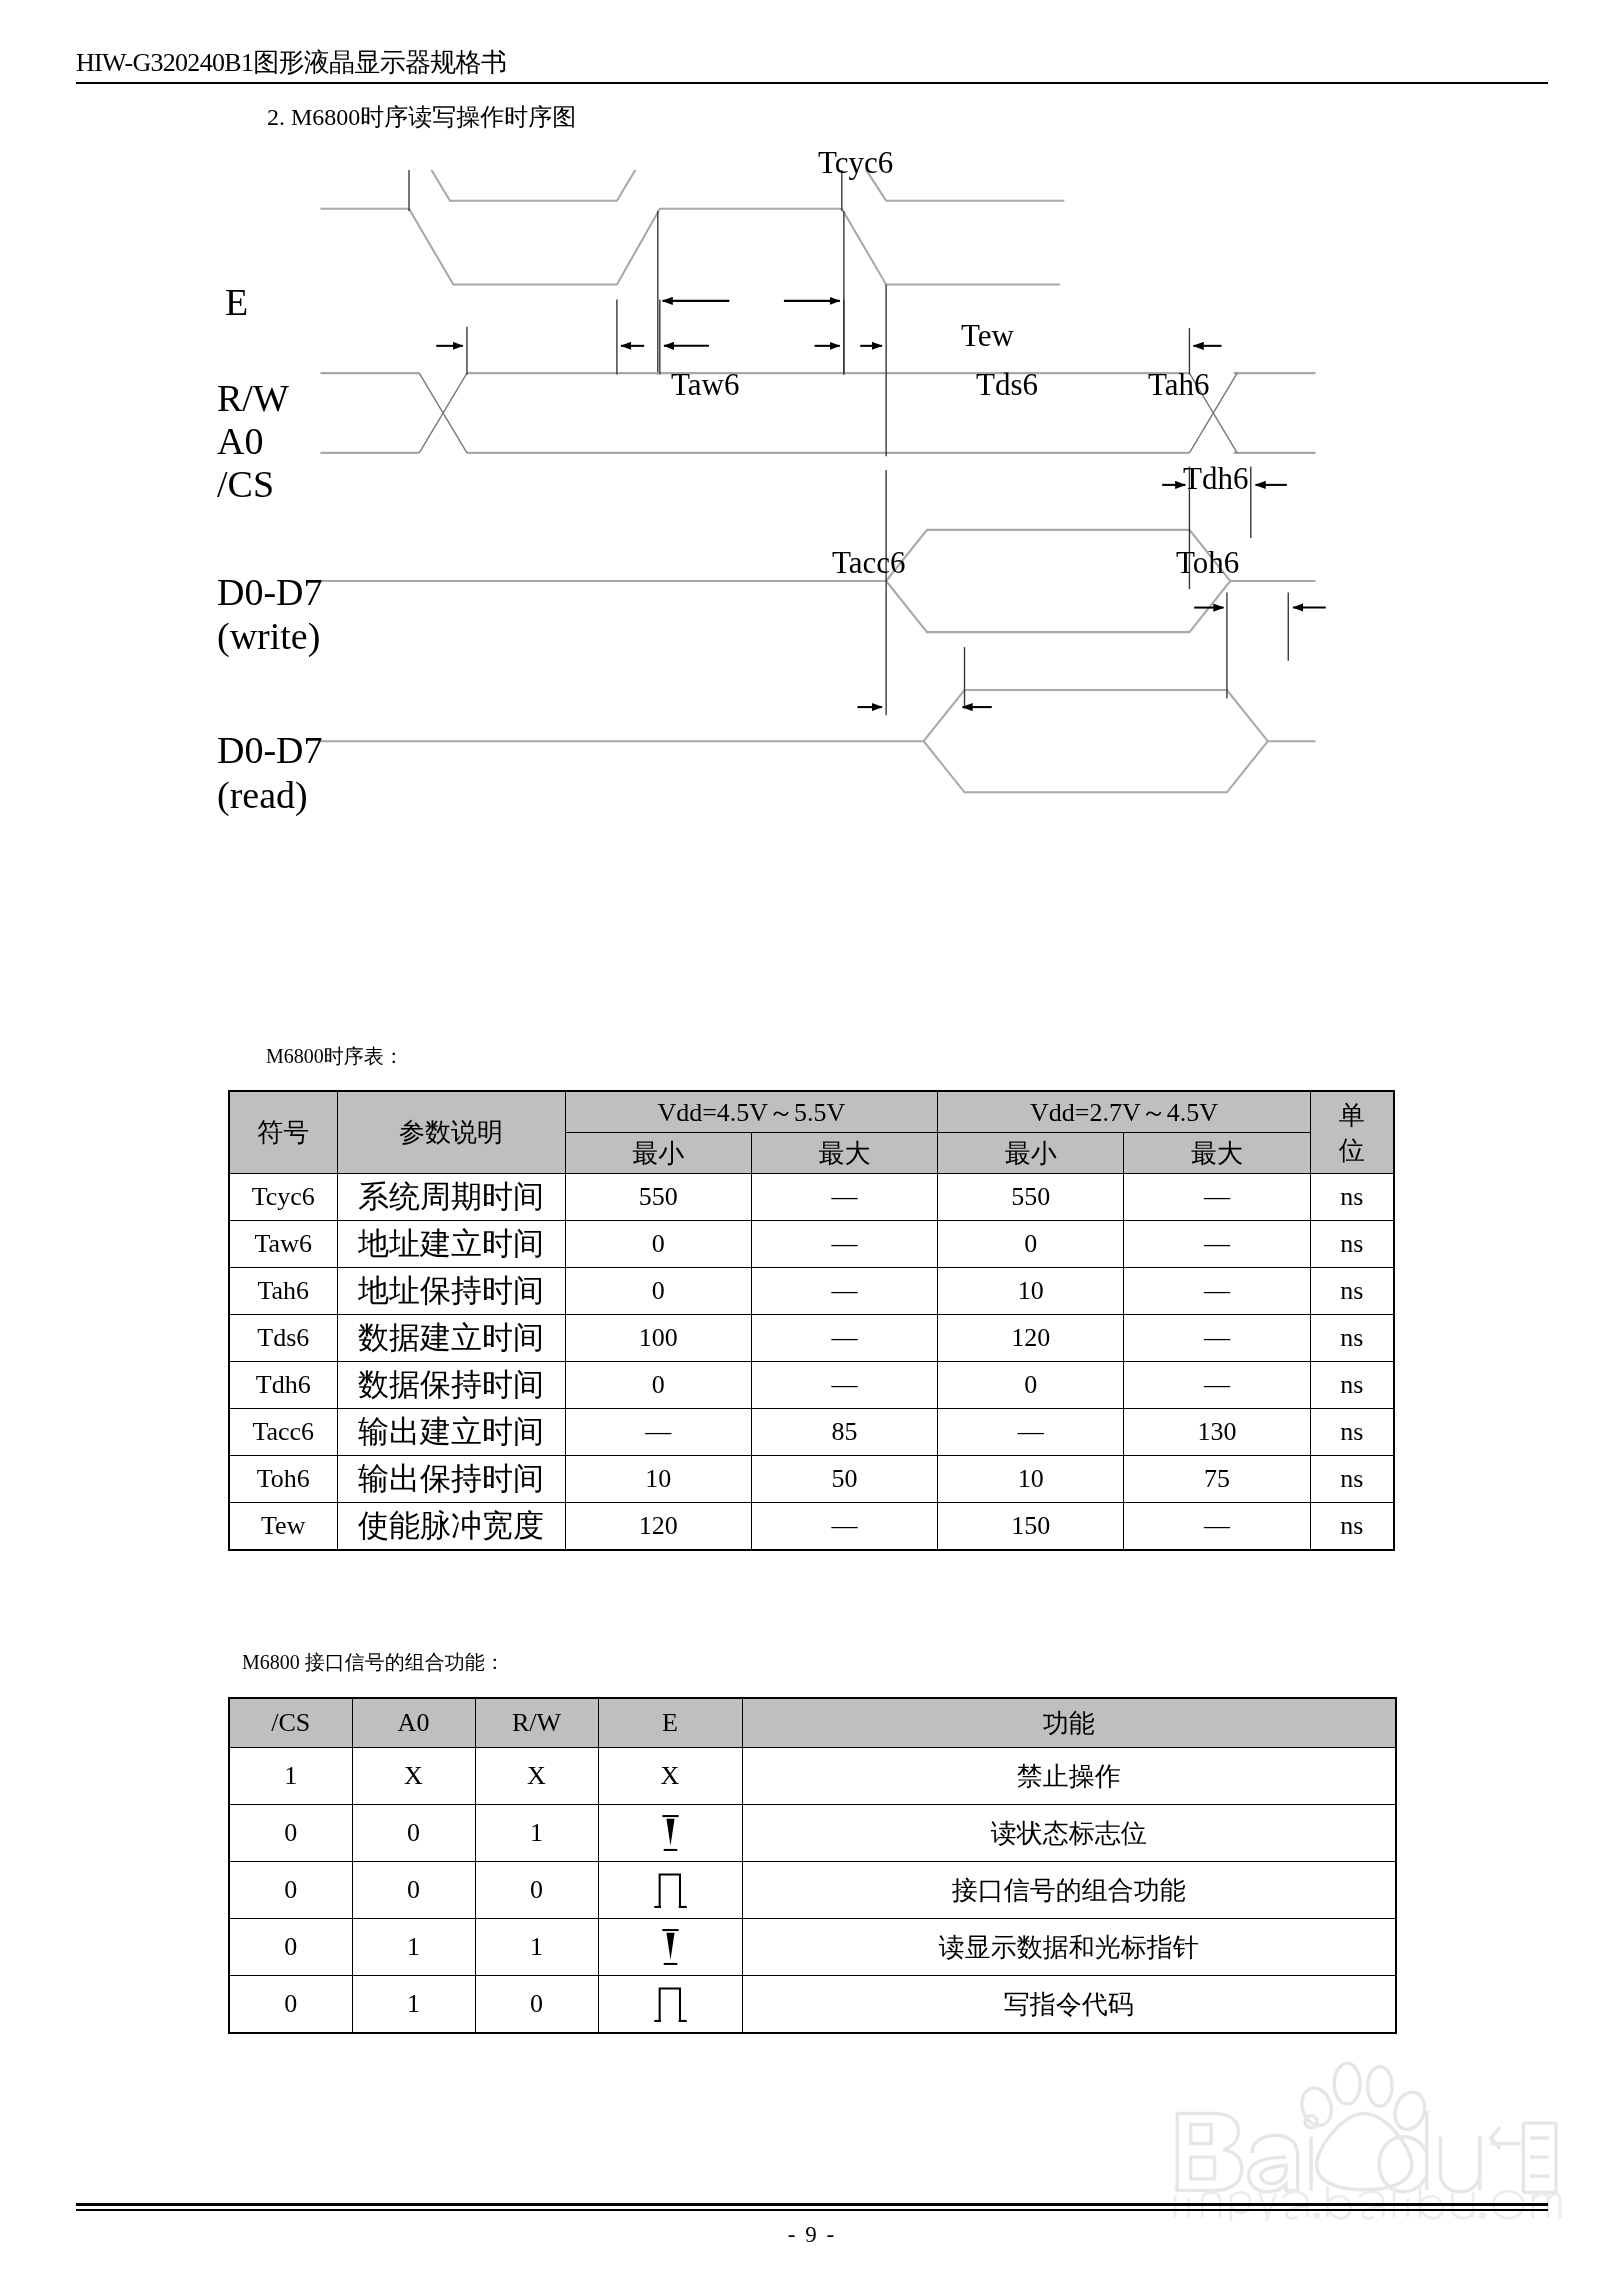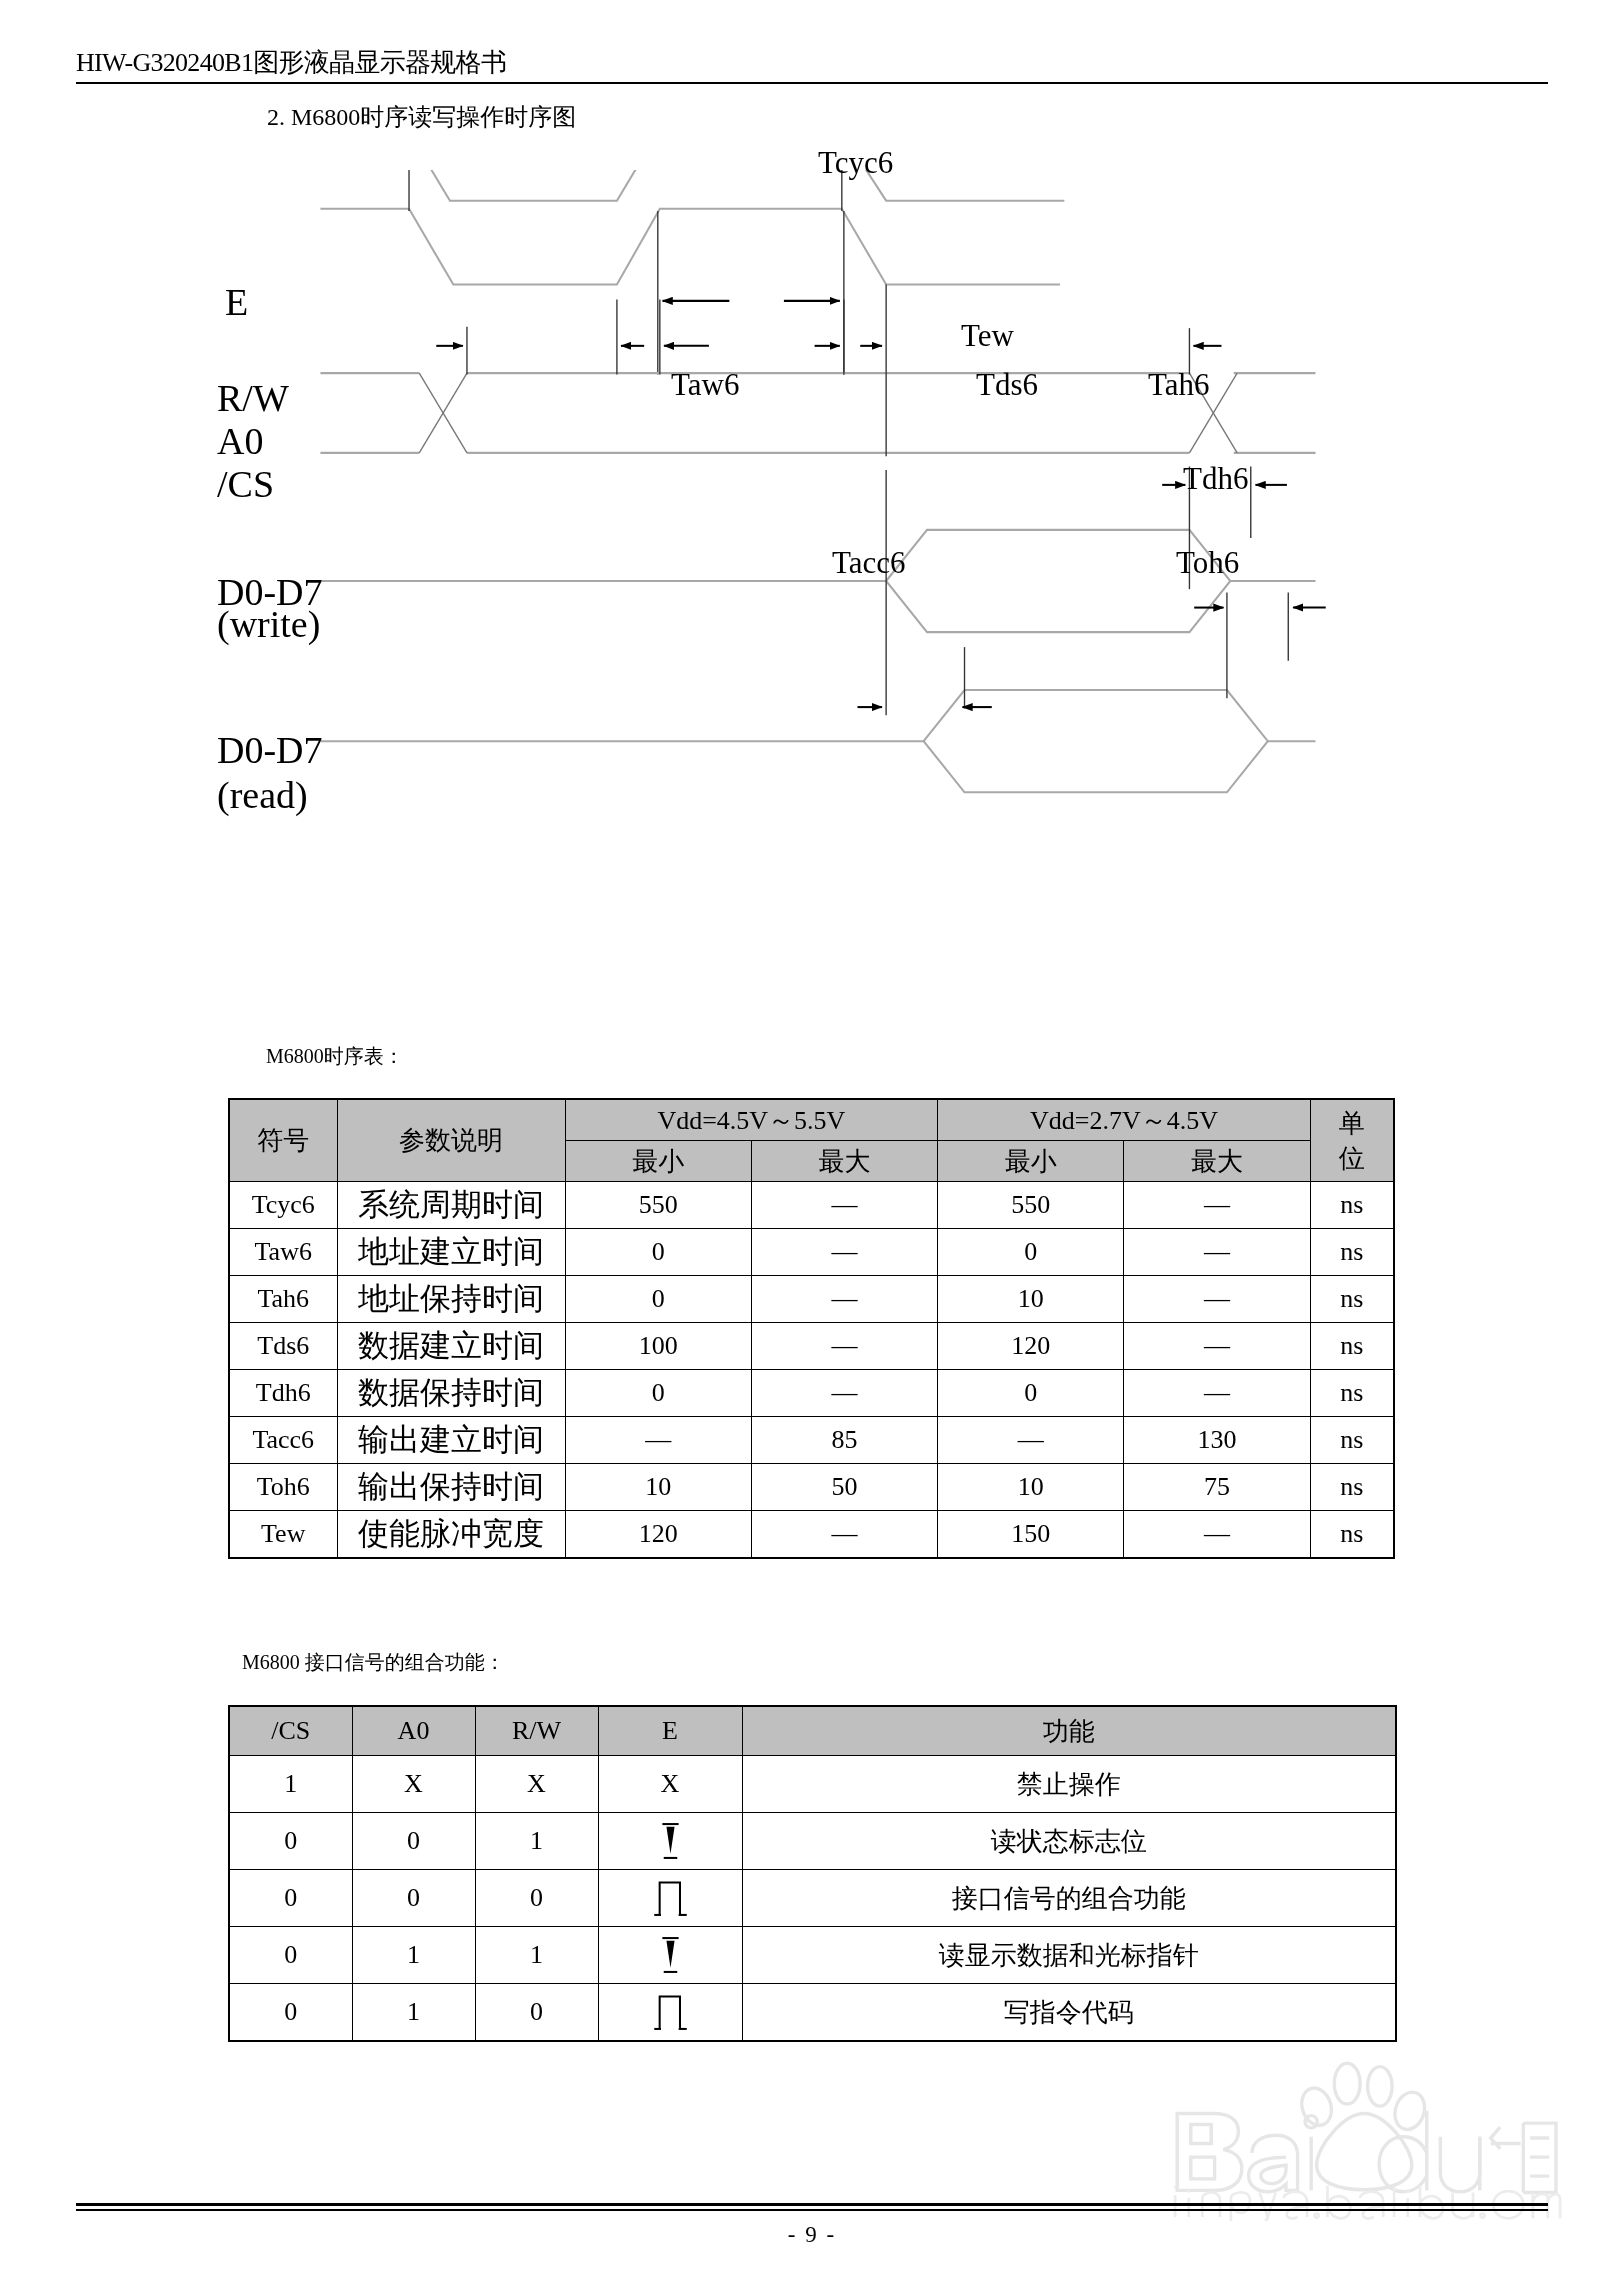--- a/index.html
+++ b/index.html
@@ -83,21 +83,20 @@
     text-align: center;
     vertical-align: middle;
     padding: 0;
     font-weight: normal;
   }
   table.doc-table thead th {
     background: #bfbfbf;
   }
   table.doc-table.outer-thick {
     border: 2.7px solid #000;
-    margin-top: 8px;
   }
 
   
   #timing-table { left: 228px; top: 1090px; width: 1167px; }
   #timing-table thead th { height: 40px; }
   #timing-table tbody td { height: 46px; }
   #timing-table td.desc { font-size: 31px; }
 
   
   #function-table { left: 228px; top: 1697px; width: 1167px; }
@@ -152,21 +151,21 @@
 
 <div id="timing-diagram">
 
   <div class="sig-label" style="left:225px; top:112px;">E</div>
 
   <div class="sig-label" style="left:217px; top:208px;">R/W</div>
   <div class="sig-label" style="left:217px; top:251px;">A0</div>
   <div class="sig-label" style="left:217px; top:294px;">/CS</div>
 
   <div class="sig-label" style="left:217px; top:402px;">D0-D7</div>
-  <div class="sig-label" style="left:217px; top:434px;">(write)</div>
+  <div class="sig-label" style="left:217px; top:446px;">(write)</div>
 
   <div class="sig-label" style="left:217px; top:560px;">D0-D7</div>
   <div class="sig-label" style="left:217px; top:605px;">(read)</div>
 
   <div class="sig-label" style="left:818px; top:-24px; font-size:31px;">Tcyc6</div>
   <div class="sig-label" style="left:961px; top:149px; font-size:31px;">Tew</div>
   <div class="sig-label" style="left:671px; top:198px; font-size:31px;">Taw6</div>
   <div class="sig-label" style="left:976px; top:198px; font-size:31px;">Tds6</div>
   <div class="sig-label" style="left:1148px; top:198px; font-size:31px;">Tah6</div>
   <div class="sig-label" style="left:1183px; top:292px; font-size:31px;">Tdh6</div>

